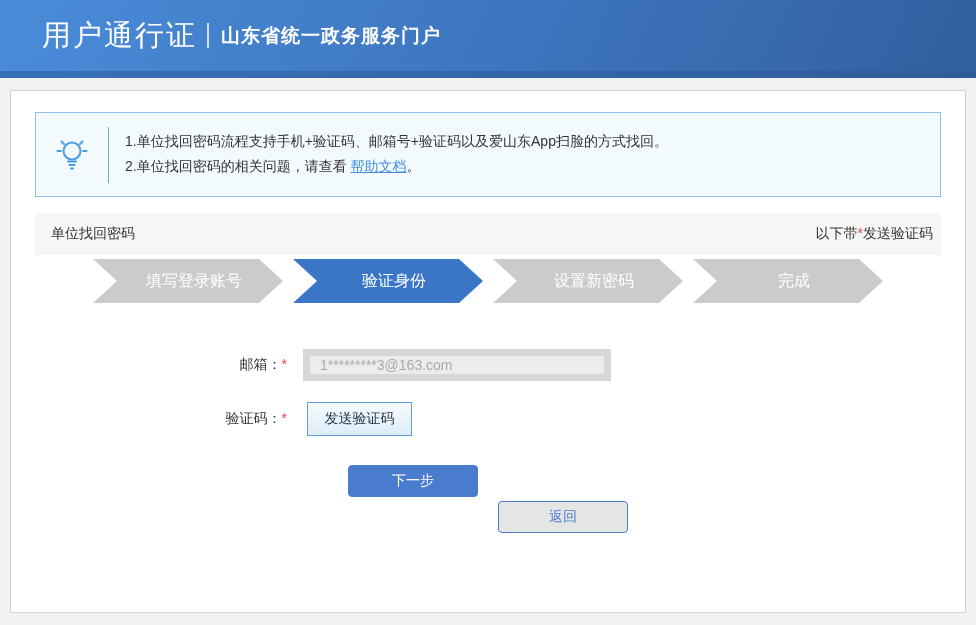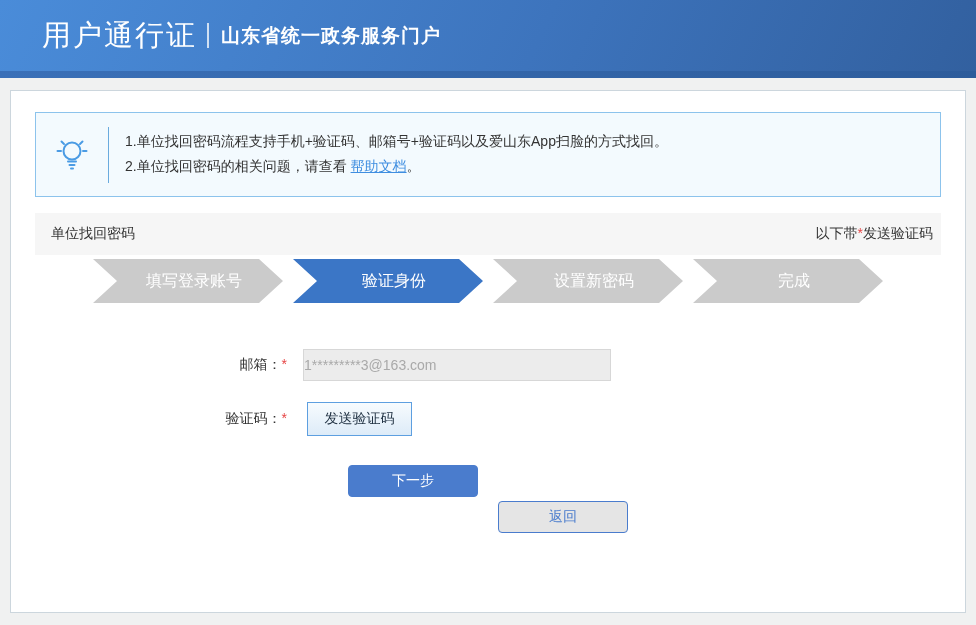--- a/index.html
+++ b/index.html
@@ -133,22 +133,22 @@
   }
   .form-label {
     width: 292px;
     text-align: right;
     padding-right: 16px;
     font-size: 14px;
     color: #333333;
   }
   .form-input {
     width: 308px; height: 32px;
-    border: 1px solid #0369a1;
-    padding: 0 0;
+    border: 7px solid #0369a1;
+    padding: 0 10px;
     font-size: 14px;
     color: #555555;
     background: #ffffff;
     outline: none;
   }
   .form-input::placeholder { color: #b9b9b9; }
   .form-input:disabled {
     background: #ececec;
     border-color: #d7d7d7;
     color: #a9a9a9;

